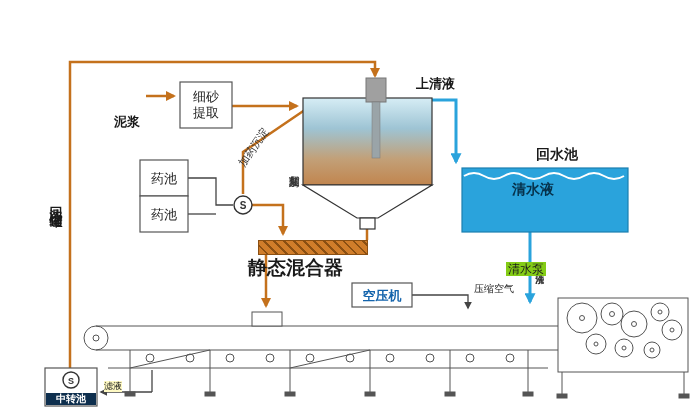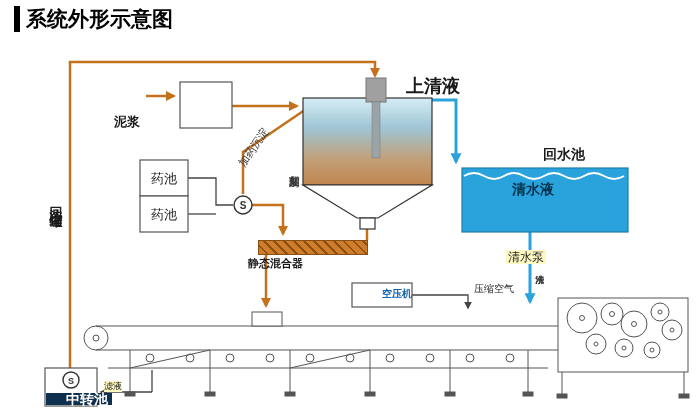--- a/index.html
+++ b/index.html
@@ -16,21 +16,21 @@
   }
   .boxtext{text-align:center;}
   .vtext{writing-mode:vertical-rl;text-orientation:upright;}
   .mixer{
     position:absolute;left:258px;top:240px;width:108px;height:13px;z-index:2;
     background:repeating-linear-gradient(45deg,#d07d2a 0 5px,#8a4f12 5px 7px);
     border:1px solid #8a4f12;
   }
   .transfer-label{
     position:absolute;left:46px;top:393px;width:50px;height:12px;z-index:3;
-    background:#0e2f4e;color:#fff;font-size:14px;font-weight:bold;text-align:center;line-height:12px;padding-left:16px;
+    background:#0e2f4e;color:#fff;font-size:10px;font-weight:bold;text-align:center;line-height:12px;
   }
 </style>
 </head>
 <body>
 
 <div id="stage">
 
   <svg id="diagram-svg" width="700" height="420" viewBox="0 0 700 420">
     <defs>
       <linearGradient id="tankGrad" x1="0" y1="0" x2="0" y2="1">
@@ -155,46 +155,49 @@
 
     <g>
       <rect x="45" y="368" width="52" height="38" fill="#fff" stroke="#555" stroke-width="1.2"></rect>
       <circle cx="71" cy="380" r="8" fill="#fff" stroke="#333" stroke-width="1.4"></circle>
       <text x="71" y="384" text-anchor="middle" font-size="9" font-weight="bold" fill="#333">S</text>
     </g>
   </svg>
 
   <div class="mixer"></div>
 
-  <div class="lbl title">系统外形示意图</div>
 
   <div class="lbl b" style="left:114px;top:82px;font-size:13px;margin-top:32px;">泥浆</div>
 
-
-  <div class="lbl b" style="left:406px;top:76px;font-size:18px;">上清液</div>
-
-
-  <div class="lbl b" style="left:536px;top:146px;font-size:14px;margin-left:7px;">回水池</div>
+  <div class="lbl boxtext" style="left:180px;top:89px;width:52px;font-size:13px;">
+    <div>细砂</div>
+    <div>提取</div>
+  </div>
+
+  <div class="lbl b" style="left:416px;top:76px;font-size:13px;">上清液</div>
+
+
+  <div class="lbl b" style="left:536px;top:146px;font-size:14px;">回水池</div>
 
   <div class="lbl" style="left:512px;top:181px;font-size:14px;color:#06314a;font-weight:bold;">清水液</div>
 
-  <div class="lbl" style="left:506px;top:250px;font-size:12px;background:#fef9c3;padding:0 2px;">清水泵</div>
+  <div class="lbl" style="left:506px;top:262px;font-size:12px;background:#84cc16;padding:0 2px;">清水泵</div>
 
   <div class="lbl vtext" style="left:534px;top:268px;font-size:9px;color:#333;">冲洗清水</div>
 
   <div class="lbl boxtext" style="left:140px;top:171px;width:48px;font-size:13px;">药池</div>
   <div class="lbl boxtext" style="left:140px;top:207px;width:48px;font-size:13px;">药池</div>
 
   <div class="lbl" style="left:236px;top:162px;font-size:11px;color:#333;transform:rotate(-56deg);transform-origin:0 0;">加药沉淀</div>
 
   <div class="lbl vtext" style="left:287px;top:167px;font-size:11px;color:#333;">加药絮凝</div>
 
-  <div class="lbl b" style="left:248px;top:257px;font-size:11px;">静态混合器</div>
-
-  <div class="lbl b boxtext" style="left:352px;top:288px;width:60px;font-size:10px;color:#1464ac;text-align:right;">空压机</div>
+  <div class="lbl b" style="left:248px;top:257px;font-size:19px;">静态混合器</div>
+
+  <div class="lbl b boxtext" style="left:352px;top:288px;width:60px;font-size:13px;color:#1464ac;">空压机</div>
 
   <div class="lbl" style="left:430px;top:283px;font-size:10px;margin-left:44px;">压缩空气</div>
 
   <div class="lbl b vtext" style="left:48px;top:196px;font-size:13px;letter-spacing:3px;">回浓缩罐</div>
 
   <div class="transfer-label">中转池</div>
 
   <div class="lbl" style="left:104px;top:381px;font-size:9px;background:#fef9c3;">滤液</div>
 
 </div>

